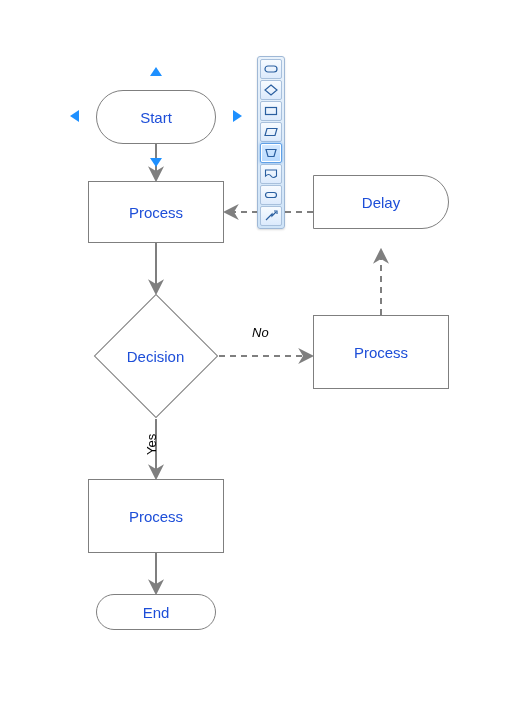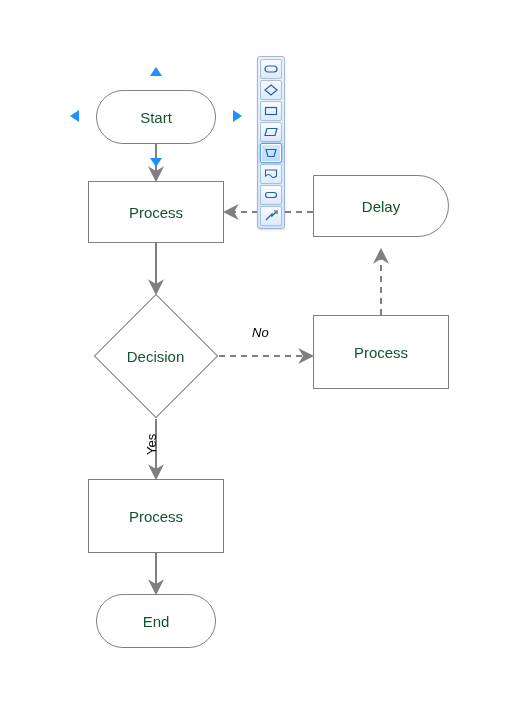--- a/index.html
+++ b/index.html
@@ -1,18 +1,18 @@
 <!DOCTYPE html>
 <html><head>
 <meta charset="utf-8">
 <style>
   html, body { margin:0; padding:0; background:#fff; font-family:Verdana, Geneva, sans-serif; }
   #stage { position:relative; width:527px; height:706px; background:#fff; overflow:hidden; }
   .shape { position:absolute; background:#fff; border:1.6px solid #7f7f7f; display:flex; align-items:center; justify-content:center; box-sizing:border-box; }
-  .shape span { font-size:15px; color:#14532d; }
+  .shape span { font-size:15px; color:#1d4ed8; }
   .terminator { border-radius:27px; }
   .delay { border-top-right-radius:37px; border-bottom-right-radius:37px; }
   .diamond { transform:rotate(45deg); }
   .diamond span { transform:rotate(-45deg); }
   svg.connectors { position:absolute; left:0; top:0; width:527px; height:706px; pointer-events:none; }
   .edge-label { position:absolute; font-size:13px; color:#000; }
   .yes { transform:rotate(-90deg); transform-origin:left top; }
   
   .tri { position:absolute; width:0; height:0; }
   .tri-up    { border-left:6px solid transparent; border-right:6px solid transparent; border-bottom:9px solid #1e90ff; }
@@ -59,27 +59,27 @@
 </div>
 <div class="shape" style="left:88px; top:181px; width:136px; height:62px;">
   <span>Process</span>
 </div>
 <div class="shape diamond" style="left:112px; top:312px; width:88px; height:88px;">
   <span>Decision</span>
 </div>
 <div class="shape" style="left:313px; top:315px; width:136px; height:74px;">
   <span>Process</span>
 </div>
-<div class="shape delay" style="left:313px; top:175px; width:136px; height:62px;">
+<div class="shape delay" style="left:313px; top:175px; width:136px; height:54px;">
   <span>Delay</span>
 </div>
 <div class="shape" style="left:88px; top:479px; width:136px; height:74px;">
   <span>Process</span>
 </div>
-<div class="shape terminator" style="left:96px; top:594px; width:120px; height:54px;">
+<div class="shape terminator" style="left:96px; top:594px; width:120px; height:36px;">
   <span>End</span>
 </div>
 
 <div class="tri tri-up" style="left:150px; top:67px;"></div>
 <div class="tri tri-down" style="left:150px; top:158px;"></div>
 <div class="tri tri-left" style="left:70px;  top:110px;"></div>
 <div class="tri tri-right" style="left:233px; top:110px;"></div>
 
 <div class="palette" style="left:257px; top:56px;">
   <div class="palette-item">

